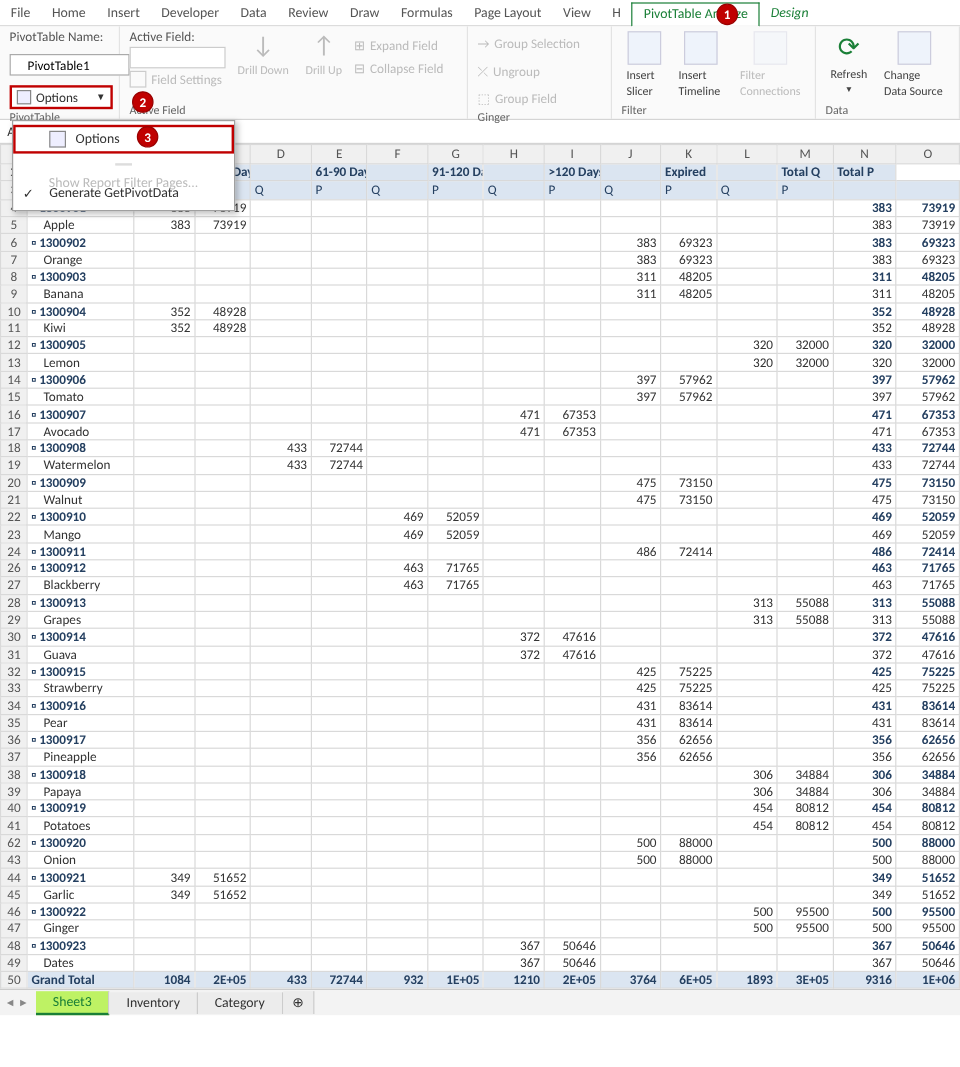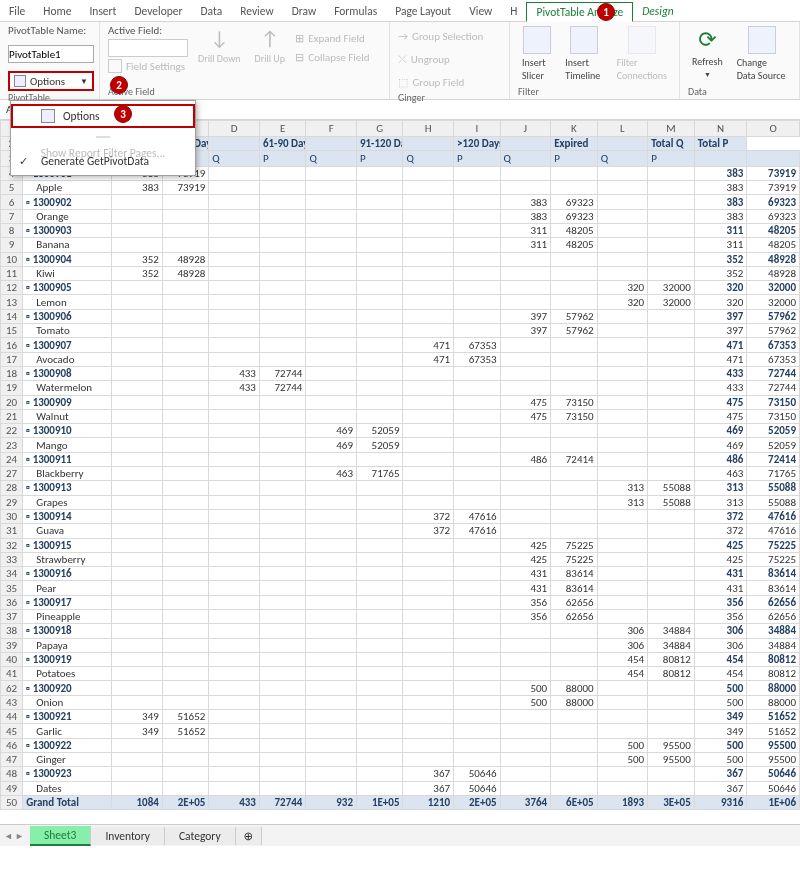--- a/index.html
+++ b/index.html
@@ -5,21 +5,21 @@
   * { box-sizing: border-box; margin: 0; padding: 0; font-family: "Segoe UI", Calibri, Arial, sans-serif; }
   body { width: 800px; height: 889px; background: #fff; font-size: 11px; color: #333; overflow: hidden; position: relative; }
   .tabs { display: flex; align-items: center; height: 22px; border-bottom: 1px solid #d4d4d4; background:#fff;}
   .tab { padding: 2px 9px; font-size: 11.5px; color: #555; cursor: pointer; }
   .tab.active { color: #1a7f37; border:1px solid #1a7f37; border-bottom:1px solid #fff; position:relative; top:1px; font-weight:500; }
   .tab.design { color:#1a7f37;font-style:italic; }
   .ribbon { display:flex; height:78px; border-bottom:1px solid #d4d4d4; background:#fafafa; }
   .rgroup { border-right:1px solid #e3e3e3; padding:2px 8px 0 8px; display:flex; flex-direction:column; justify-content:space-between;}
   .rgroup-label { text-align:left; font-size:10px; color:#666; padding-bottom:1px;}
   .rgroup-body { flex:1; display:flex; gap:6px; align-items:flex-start; font-size:11px;}
-  .pt-name-box { width:86px; height:18px; border:1px solid #aaa; font-size:11px; padding:0 0; }
+  .pt-name-box { width:100px; height:18px; border:1px solid #aaa; font-size:11px; padding:0 14px; }
   .options-btn { margin-top:2px; width:86px; height:20px; border:2px solid #c00000; display:flex; align-items:center; justify-content:space-between; padding:0 4px; font-size:11px; cursor:pointer; background:#fff;}
   .options-btn .drop { font-size:8px;}
   .small-label { font-size:11px; color:#555; margin-bottom:2px;}
   .field-box { width:80px; height:18px; border:1px solid #ccc; background:#fff;}
   .rib-btn { display:flex; flex-direction:column; align-items:center; font-size:10px; color:#444; gap:2px; padding:2px 4px;}
   .rib-btn.disabled { color:#bbb;}
   .rib-btn .iconbox { width:28px; height:28px; border:1px solid #ccd; background:#eef3fb; }
   .rib-small { font-size:11px; color:#888; display:flex; align-items:center; gap:4px; margin:2px 0;}
   .rib-small.disabled{color:#bbb;}
   .dropdown { position:absolute; top:100px; left:10px; width:186px; background:#fff; border:1px solid #a0a0a0; box-shadow:2px 2px 5px rgba(0,0,0,0.25); z-index:50; padding:3px 0;}
@@ -38,21 +38,21 @@
   .pt-hdr { background:#dbe5f1; color:#254061; font-weight:bold; }
   .pt-hdr2 { background:#dbe5f1; color:#254061;}
   .collapse { color:#254061; font-weight:bold;}
   .num { text-align:right; font-family:Calibri, Arial; }
   .bold { font-weight:bold; color:#254061;}
   .rowlabel-cell { display:flex; align-items:center; justify-content:space-between;}
   .filterbtn { width:14px; height:14px; border:1px solid #888; background:#fff; font-size:8px; line-height:12px; text-align:center;}
   .grand { background:#dbe5f1; font-weight:bold; color:#254061;}
   .sheet-tabs { display:flex; height:22px; align-items:center; background:#f3f3f3; border-top:1px solid #ccc; padding-left:30px; gap:0;}
   .sheet-tab { padding:2px 14px; font-size:11.5px; border-right:1px solid #ccc; background:#ececec;}
-  .sheet-tab.active{ background:#86efac; border-bottom:2px solid #1a7f37; color:#1a7f37; font-weight:500;}
+  .sheet-tab.active{ background:#bef264; border-bottom:2px solid #1a7f37; color:#1a7f37; font-weight:500;}
   .sheet-nav { position:absolute; left:4px; display:flex; gap:4px; font-size:9px; color:#888;}
   .callout { position:absolute; width:18px; height:18px; border-radius:50%; background:#c00000; color:#fff; font-size:11px; font-weight:bold; display:flex; align-items:center; justify-content:center; z-index:60; border:1px solid #900;}
 </style>
 </head>
 <body>
 
 <div class="tabs" id="tabs">
     <div class="tab">File</div>
     <div class="tab">Home</div>
     <div class="tab">Insert</div>
@@ -642,20 +642,38 @@
           <td class="num"></td>
           <td class="num"></td>
           <td class="num">486</td>
           <td class="num">72414</td>
           <td class="num"></td>
           <td class="num"></td>
           <td class="num bold">486</td>
           <td class="num bold">72414</td>
         </tr>
         <tr>
+          <th class="rowhdr">26</th>
+          <td class="bold"><span class="collapse">▫ 1300912</span></td>
+          <td class="num"></td>
+          <td class="num"></td>
+          <td class="num"></td>
+          <td class="num"></td>
+          <td class="num">463</td>
+          <td class="num">71765</td>
+          <td class="num"></td>
+          <td class="num"></td>
+          <td class="num"></td>
+          <td class="num"></td>
+          <td class="num"></td>
+          <td class="num"></td>
+          <td class="num bold">463</td>
+          <td class="num bold">71765</td>
+        </tr>
+        <tr>
           <th class="rowhdr">27</th>
           <td class="">&nbsp;&nbsp;&nbsp;&nbsp;Blackberry</td>
           <td class="num"></td>
           <td class="num"></td>
           <td class="num"></td>
           <td class="num"></td>
           <td class="num">463</td>
           <td class="num">71765</td>
           <td class="num"></td>
           <td class="num"></td>

